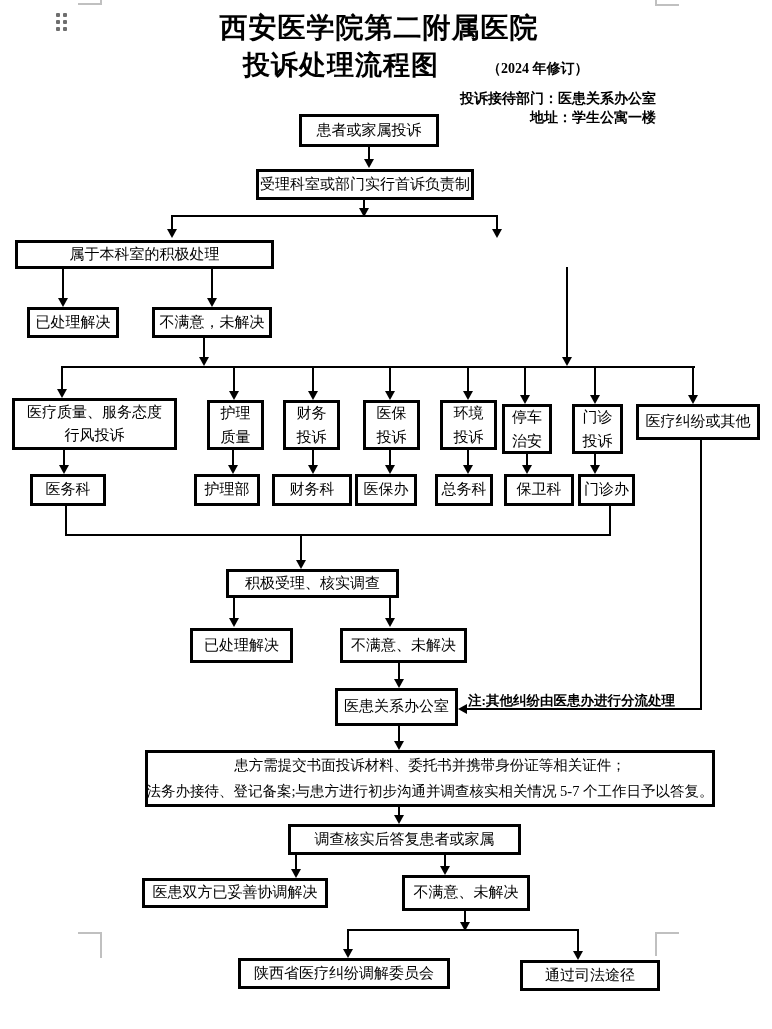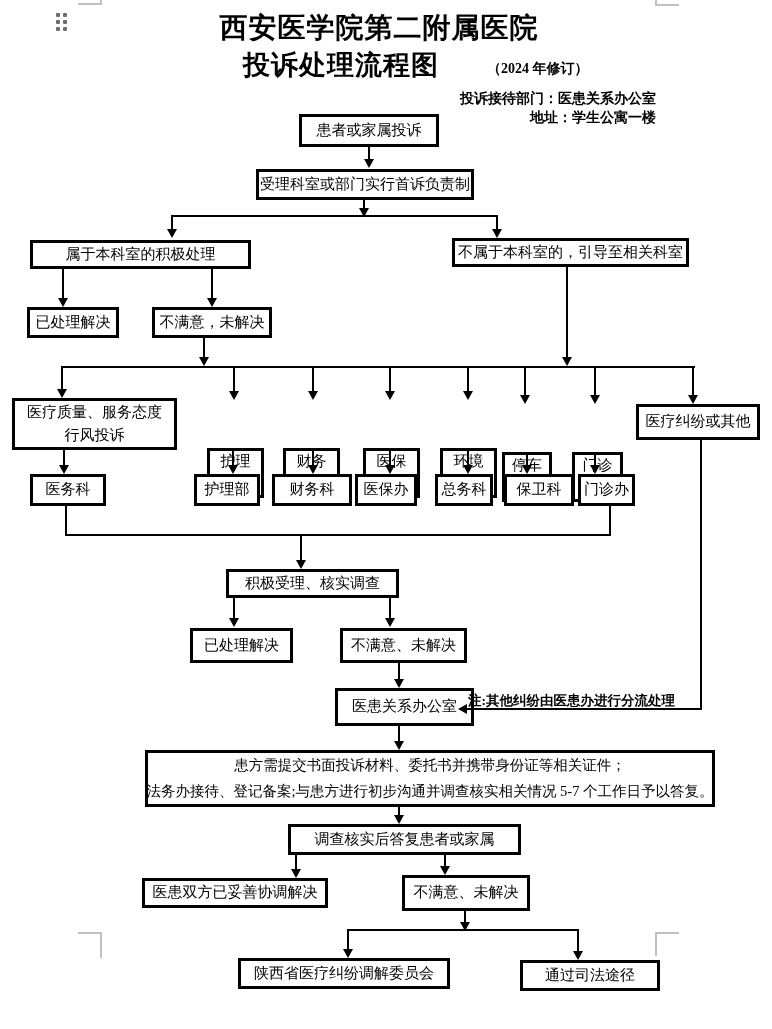--- a/index.html
+++ b/index.html
@@ -1,21 +1,21 @@
 <!DOCTYPE html>
 <html><head>
 <meta charset="utf-8">
 <style>
   html,body{margin:0;padding:0;background:#ffffff;}
   #page{position:relative;width:772px;height:1029px;background:#fff;overflow:hidden;
         font-family:Liberation Serif, serif;color:#000;}
   .box{position:absolute;box-sizing:border-box;border:3px solid #000;background:#fff;
        display:flex;flex-direction:column;align-items:center;justify-content:center;
        text-align:center;font-size:15px;line-height:1.45;white-space:nowrap;}
-  .box.sm{line-height:24px;margin-top:48px;}
+  .box.sm{line-height:24px;}
   .vl{position:absolute;width:2px;background:#000;}
   .hl{position:absolute;height:2px;background:#000;}
   .ad{position:absolute;width:0;height:0;border-left:5px solid transparent;
       border-right:5px solid transparent;border-top:9px solid #000;}
   .al{position:absolute;width:0;height:0;border-top:5px solid transparent;
       border-bottom:5px solid transparent;border-right:9px solid #000;}
   .mark{position:absolute;background:#c0c0c0;}
   .title{position:absolute;left:0;top:9px;width:772px;text-align:center;
          font-size:28px;font-weight:bold;letter-spacing:1px;padding-right:14px;box-sizing:border-box;}
   .subtitle{position:absolute;left:243px;top:47px;font-size:27px;font-weight:bold;letter-spacing:1px;}
@@ -65,22 +65,21 @@
 
   <div class="box" style="left:256px;top:169px;width:218px;height:31px">受理科室或部门实行首诉负责制</div>
   <div class="vl" style="left:363px;top:200px;height:8px"></div>
   <div class="ad" style="left:359px;top:208px"></div>
   <div class="hl" style="left:171px;top:215px;width:327px"></div>
   <div class="vl" style="left:171px;top:217px;height:12px"></div>
   <div class="ad" style="left:167px;top:229px"></div>
   <div class="vl" style="left:496px;top:217px;height:12px"></div>
   <div class="ad" style="left:492px;top:229px"></div>
 
-  <div class="box" style="left:30px;top:240px;width:221px;height:29px">属于本科室的积极处理</div>
-  <div class="box" style="left:452px;top:238px;width:237px;height:29px">不属于本科室的，引导至相关科室</div>
+  <div class="box" style="left:15px;top:240px;width:259px;height:29px">属于本科室的积极处理</div>
 
   <div class="vl" style="left:62px;top:269px;height:29px"></div>
   <div class="ad" style="left:58px;top:298px"></div>
   <div class="vl" style="left:211px;top:269px;height:29px"></div>
   <div class="ad" style="left:207px;top:298px"></div>
 
   <div class="box" style="left:27px;top:307px;width:92px;height:31px">已处理解决</div>
   <div class="box" style="left:152px;top:307px;width:120px;height:31px">不满意，未解决</div>
 
   <div class="vl" style="left:203px;top:338px;height:19px"></div>
@@ -171,21 +170,21 @@
     <div class="ad" style="left:229px;top:618px"></div>
   <div class="vl" style="left:389px;top:598px;height:20px"></div>
     <div class="ad" style="left:385px;top:618px"></div>
 
   <div class="box" style="left:190px;top:628px;width:103px;height:35px">已处理解决</div>
   <div class="box" style="left:340px;top:628px;width:127px;height:35px">不满意、未解决</div>
 
   <div class="vl" style="left:398px;top:663px;height:16px"></div>
   <div class="ad" style="left:394px;top:679px"></div>
 
-  <div class="box" style="left:335px;top:688px;width:139px;height:38px">医患关系办公室</div>
+  <div class="box" style="left:335px;top:688px;width:123px;height:38px">医患关系办公室</div>
   <div class="note">注:其他纠纷由医患办进行分流处理</div>
   <div class="vl" style="left:700px;top:440px;height:270px"></div>
   <div class="hl" style="left:466px;top:708px;width:236px"></div>
   <div class="al" style="left:458px;top:704px"></div>
 
   <div class="vl" style="left:398px;top:726px;height:15px"></div>
   <div class="ad" style="left:394px;top:741px"></div>
 
   <div class="box big" style="left:145px;top:750px;width:570px;height:57px">
     <span>患方需提交书面投诉材料、委托书并携带身份证等相关证件；</span>

